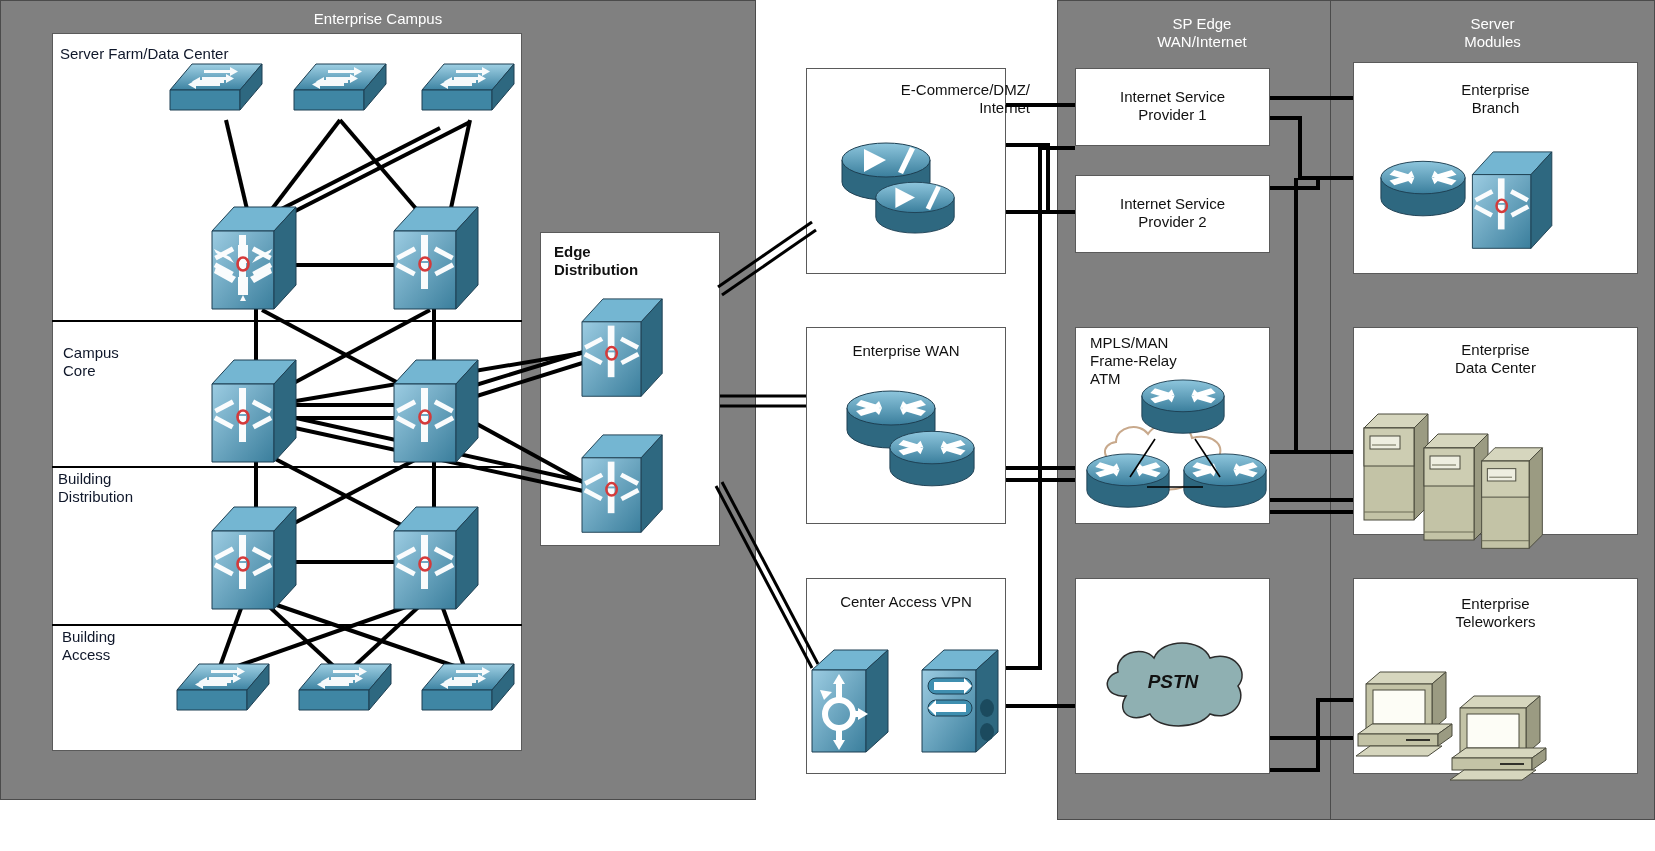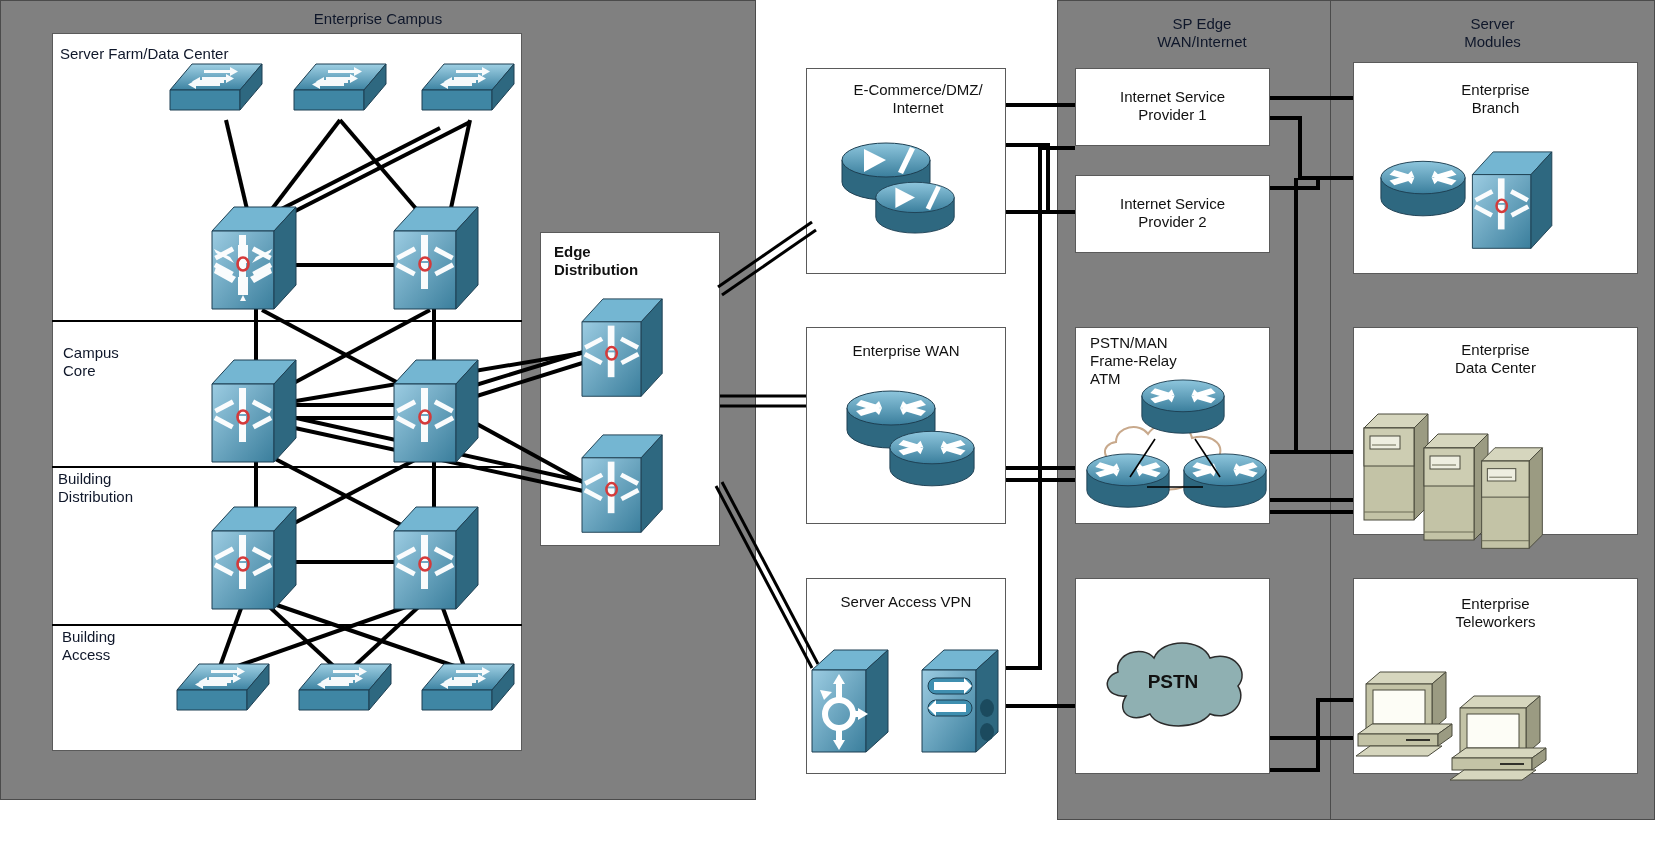--- a/index.html
+++ b/index.html
@@ -2,36 +2,36 @@
 <html><head>
 <meta charset="utf-8">
 <title>Enterprise Composite Network Architecture</title>
 <style>
   html,body{margin:0;padding:0;background:#ffffff;}
   body{font-family:"Liberation Sans",sans-serif;}
   #stage{position:relative;width:1655px;height:851px;background:#ffffff;overflow:hidden;}
 
   
   .panel{position:absolute;background:#808080;border:1px solid #4b4b4b;box-sizing:border-box;}
-  .panel-title{position:absolute;left:0;right:0;text-align:center;color:#0f172a;font-size:15px;line-height:18px;}
+  .panel-title{position:absolute;left:0;right:0;text-align:center;color:#ffffff;font-size:15px;line-height:18px;}
 
   
   .wbox{position:absolute;background:#ffffff;border:1px solid #5a5a5a;box-sizing:border-box;}
   .wlabel{position:absolute;color:#111;font-size:15px;line-height:18px;white-space:pre-line;}
   .wlabel.center{text-align:center;left:0;right:0;}
 
   
   .zone-line{position:absolute;background:#000;height:2px;}
   .zone-label{position:absolute;font-size:15px;line-height:18px;color:#0f172a;white-space:pre-line;}
 
   
   #wires{position:absolute;left:0;top:0;width:1655px;height:851px;pointer-events:none;}
 
   
-  .dev{position:absolute;}
+  .dev{position:absolute;font-style:italic;}
   .dev svg{display:block;overflow:visible;}
   .pstn-text{font-family:"Liberation Sans",sans-serif;font-weight:bold;font-size:19px;fill:#111;}
 </style>
 </head>
 <body>
 
 <div id="stage">
 
   <div class="panel" style="left:0;top:0;width:756px;height:800px;">
     <div class="panel-title" style="top:9px;">Enterprise Campus</div>
@@ -61,39 +61,39 @@
 Distribution</div>
   <div class="zone-label" style="left:62px;top:628px;">Building
  Access</div>
 
   <div class="wbox" style="left:540px;top:232px;width:180px;height:314px;">
   </div>
   <div class="wlabel" style="left:554px;top:243px;font-weight:bold;">Edge
 Distribution</div>
 
   <div class="wbox" style="left:806px;top:68px;width:200px;height:206px;"></div>
-  <div class="wlabel center" style="left:806px;width:224px;top:81px;white-space:pre-line;">E-Commerce/DMZ/
+  <div class="wlabel center" style="left:806px;width:224px;top:81px;white-space:pre-line;text-align:right;">E-Commerce/DMZ/
 Internet</div>
 
   <div class="wbox" style="left:806px;top:327px;width:200px;height:197px;"></div>
   <div class="wlabel center" style="left:806px;width:200px;top:342px;">Enterprise WAN</div>
 
   <div class="wbox" style="left:806px;top:578px;width:200px;height:196px;"></div>
-  <div class="wlabel center" style="left:806px;width:200px;top:593px;">Server Access VPN</div>
+  <div class="wlabel center" style="left:806px;width:200px;top:593px;">Center Access VPN</div>
 
   <div class="wbox" style="left:1075px;top:68px;width:195px;height:78px;"></div>
   <div class="wlabel center" style="left:1075px;width:195px;top:88px;white-space:pre-line;">Internet Service
 Provider 1</div>
 
   <div class="wbox" style="left:1075px;top:175px;width:195px;height:78px;"></div>
   <div class="wlabel center" style="left:1075px;width:195px;top:195px;white-space:pre-line;">Internet Service
 Provider 2</div>
 
   <div class="wbox" style="left:1075px;top:327px;width:195px;height:197px;"></div>
-  <div class="wlabel" style="left:1090px;top:334px;white-space:pre-line;">PSTN/MAN
+  <div class="wlabel" style="left:1090px;top:334px;white-space:pre-line;">MPLS/MAN
 Frame-Relay
 ATM</div>
 
   <div class="wbox" style="left:1075px;top:578px;width:195px;height:196px;"></div>
 
   <div class="wbox" style="left:1353px;top:62px;width:285px;height:212px;"></div>
   <div class="wlabel center" style="left:1353px;width:285px;top:81px;white-space:pre-line;">Enterprise
 Branch</div>
 
   <div class="wbox" style="left:1353px;top:327px;width:285px;height:208px;"></div>

